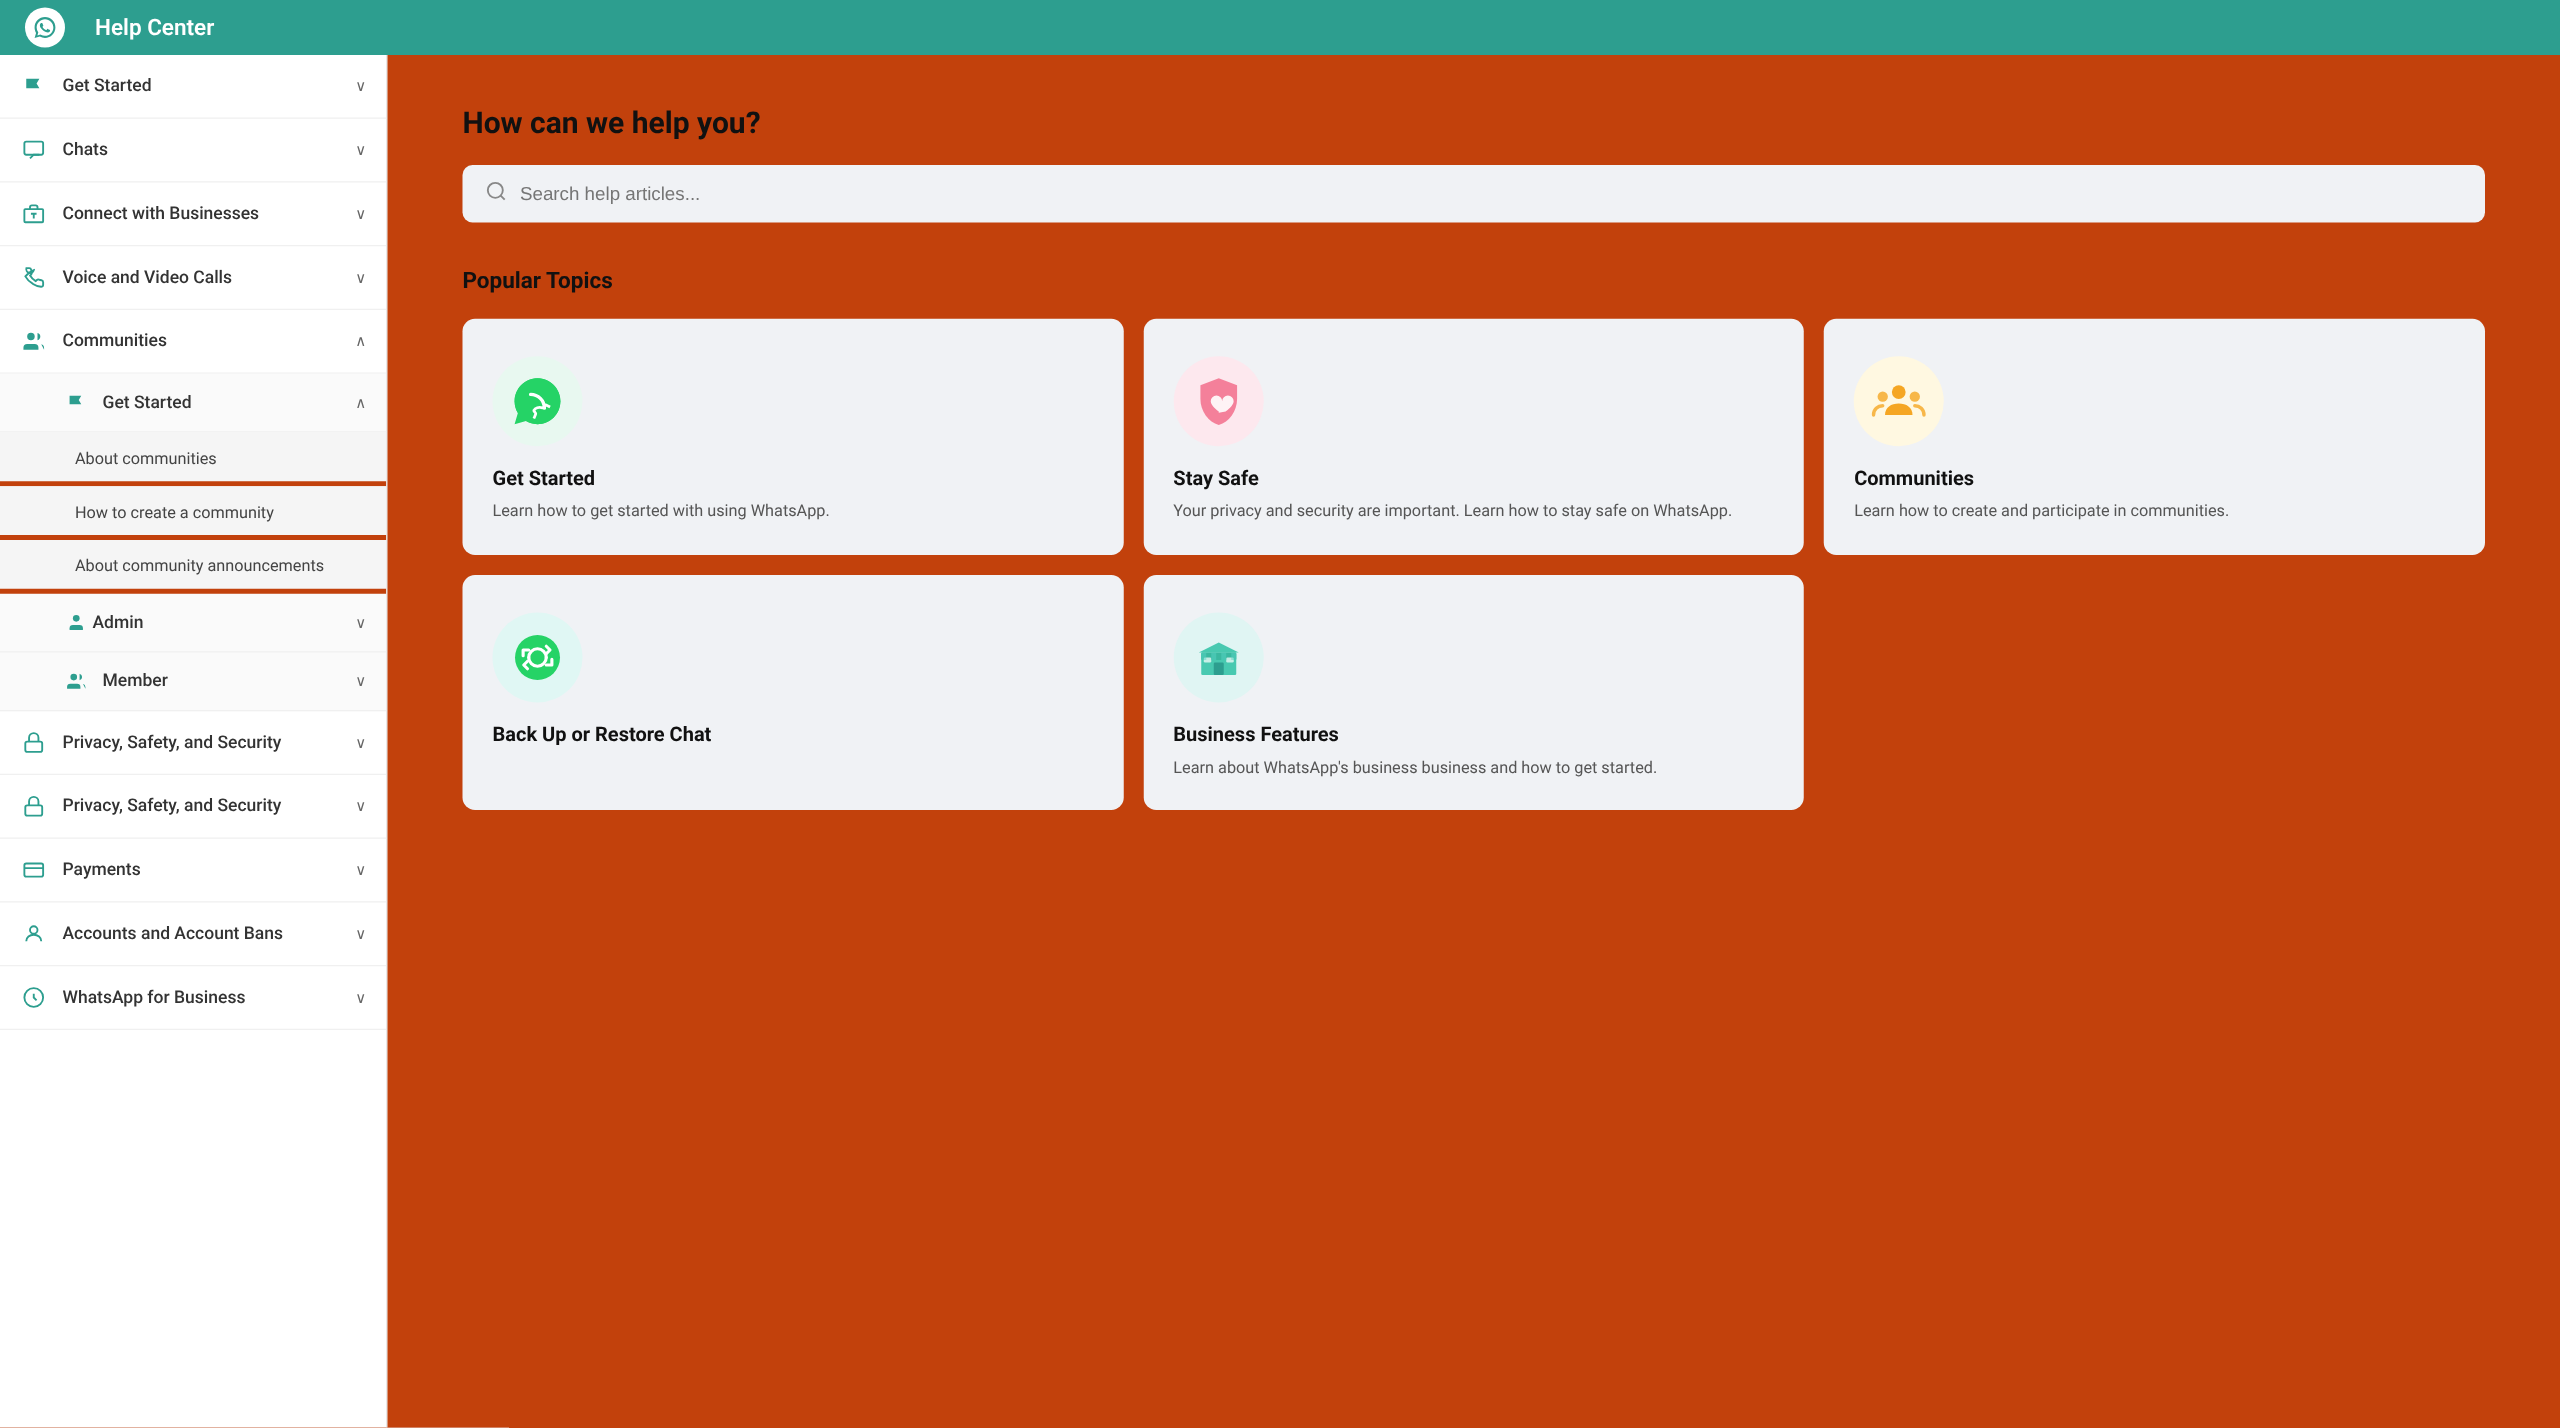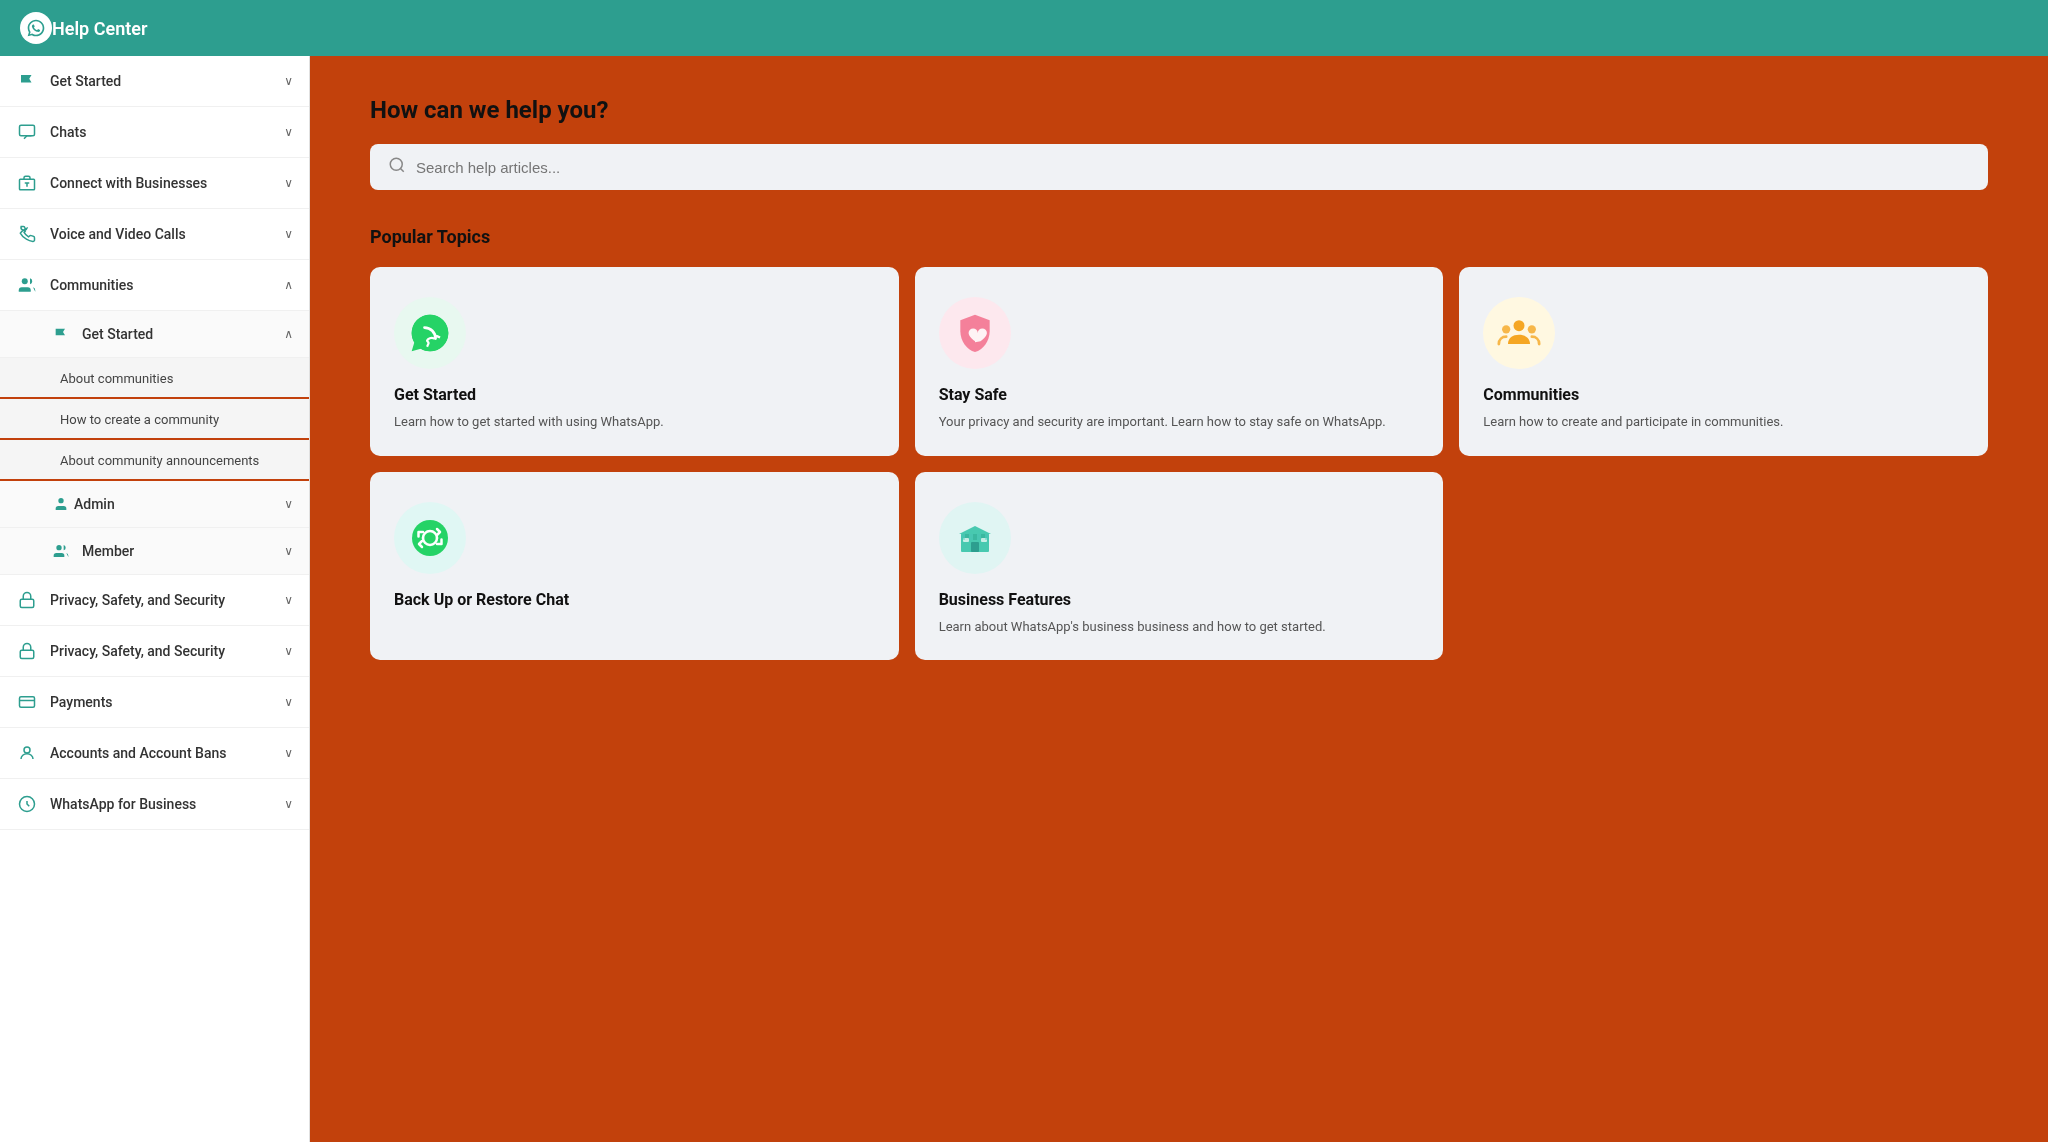--- a/index.html
+++ b/index.html
@@ -3,24 +3,24 @@
   <meta charset="utf-8">
   <style>
     * { margin: 0; padding: 0; box-sizing: border-box; }
     body { font-family: -apple-system, BlinkMacSystemFont, 'Segoe UI', Roboto, sans-serif; background: #f0f2f5; display: flex; flex-direction: column; height: 100vh; overflow: hidden; }
 
     
     .header {
       background: #2d9e8f;
       color: white;
       padding: 0 20px;
-      height: 56px;
+      height: 44px;
       display: flex;
       align-items: center;
-      gap: 0;
+      gap: 24px;
       flex-shrink: 0;
       z-index: 10;
     }
     .header-logo {
       width: 32px; height: 32px;
       background: white;
       border-radius: 50%;
       display: flex; align-items: center; justify-content: center;
     }
     .header-logo svg { width: 20px; height: 20px; }
@@ -90,21 +90,21 @@
     .sub-item-label {
       font-size: 14px;
       color: #333;
       font-weight: 500;
     }
 
     
     .deep-sub-item {
       padding: 10px 16px 10px 60px;
       cursor: pointer;
-      border-bottom: 2px solid #c2410c;
+      border-bottom: 4px solid #c2410c;
       background: #f5f5f5;
     }
     .deep-sub-label {
       font-size: 13px;
       color: #444;
     }
 
     
     .content {
       flex: 1;

